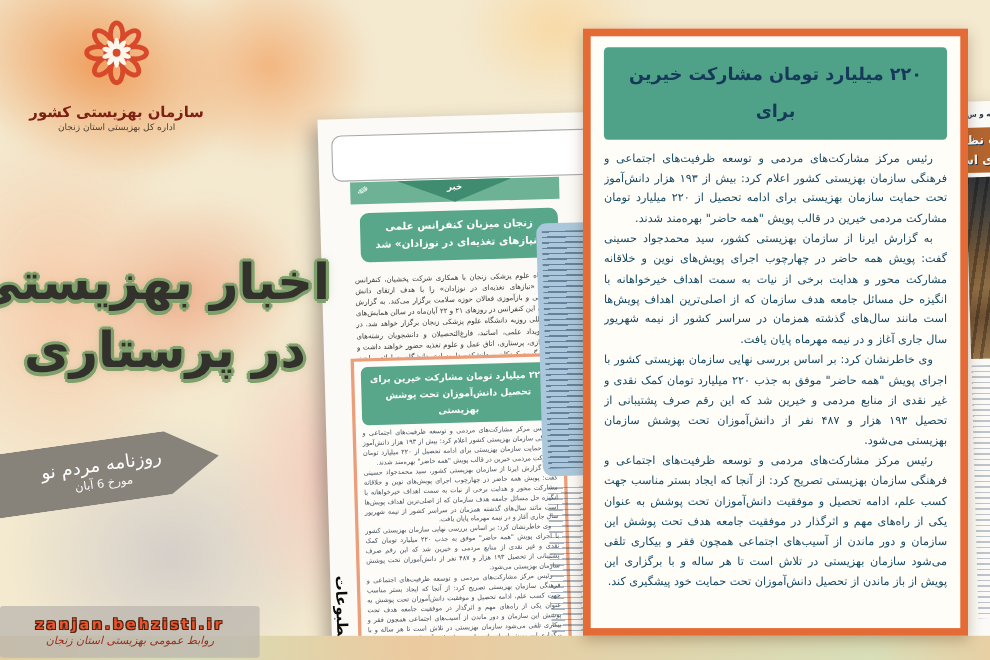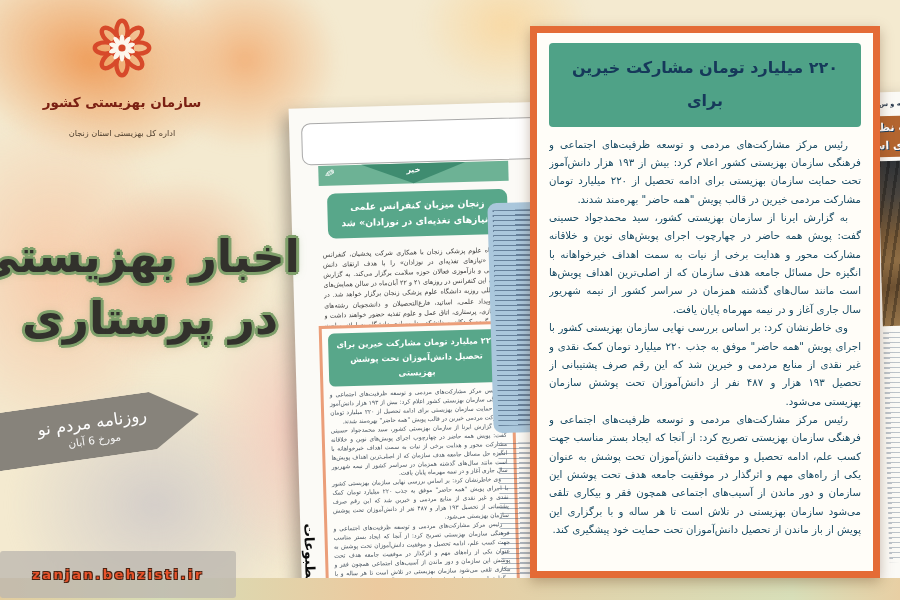--- a/index.html
+++ b/index.html
@@ -60,23 +60,23 @@
   .callout{position:absolute;left:530px;top:26px;width:350px;height:552px;z-index:3;box-sizing:border-box;
     border:7px solid #e46b36;background:#fffdf8;padding:10px 12px;box-shadow:0 4px 12px rgba(100,60,30,.35);}
   .callout-head{background:#4fa287;border-radius:4px;padding:9px 6px;margin-bottom:9px;
     text-align:center;direction:rtl;}
   .callout-head div{font-size:16px;font-weight:bold;color:#16395a;line-height:2.05;}
   .callout-body{height:418px;overflow:hidden;}
   .callout-body p{margin:0;direction:rtl;text-align:justify;font-size:10.2px;line-height:1.8;
     color:#174a63;text-indent:13px;}
 
   
-  .logo-block{position:absolute;left:38px;top:8px;width:168px;text-align:center;z-index:4;}
+  .logo-block{position:absolute;left:22px;top:8px;width:168px;text-align:center;z-index:4;}
   .logo-title{font-size:13.5px;font-weight:bold;color:#7b2013;margin-top:2px;direction:rtl;}
-  .logo-sub{font-size:8.2px;color:#50402f;margin-top:18px;direction:rtl;}
+  .logo-sub{font-size:8.2px;color:#50402f;margin-top:0;direction:rtl;}
   .big-title{position:absolute;left:0;top:226px;width:300px;text-align:center;z-index:4;direction:rtl;}
   .big-title div{font-size:45px;font-weight:bold;color:#32312c;line-height:1.38;white-space:nowrap;
     text-shadow:3px 0 0 #7fa06b,-3px 0 0 #7fa06b,0 3px 0 #7fa06b,0 -3px 0 #7fa06b,
       2px 2px 0 #7fa06b,-2px -2px 0 #7fa06b,2px -2px 0 #7fa06b,-2px 2px 0 #7fa06b,0 0 9px rgba(127,160,107,.55);}
   .ribbon{position:absolute;left:-14px;top:400px;width:214px;height:58px;background:#87837b;z-index:4;
     transform:rotate(-8deg);clip-path:polygon(0 0,78% 0,100% 50%,78% 100%,0 100%);
     display:flex;flex-direction:column;justify-content:center;text-align:center;color:#fff;direction:rtl;}
   .ribbon-l1{font-size:16.5px;line-height:1.3;}
   .ribbon-l2{font-size:10.5px;opacity:.95;}
   .site-bar{position:absolute;left:0;top:551px;width:236px;height:47px;z-index:4;border-radius:3px;
@@ -208,15 +208,16 @@
     <div>در پرستاری</div>
   </div>
 
   <div class="ribbon">
     <div class="ribbon-l1">روزنامه مردم نو</div>
     <div class="ribbon-l2">مورخ 6 آبان</div>
   </div>
 
   <div class="site-bar">
     <div class="site-url">zanjan.behzisti.ir</div>
+    <div class="site-credit">روابط عمومی بهزیستی استان زنجان</div>
   </div>
 
 </div>
 
 </body></html>

